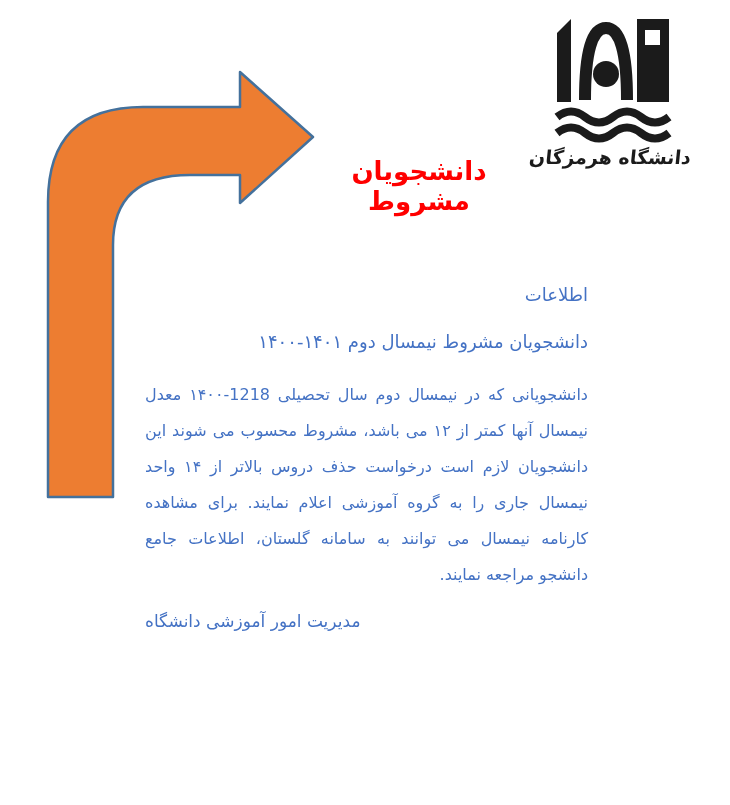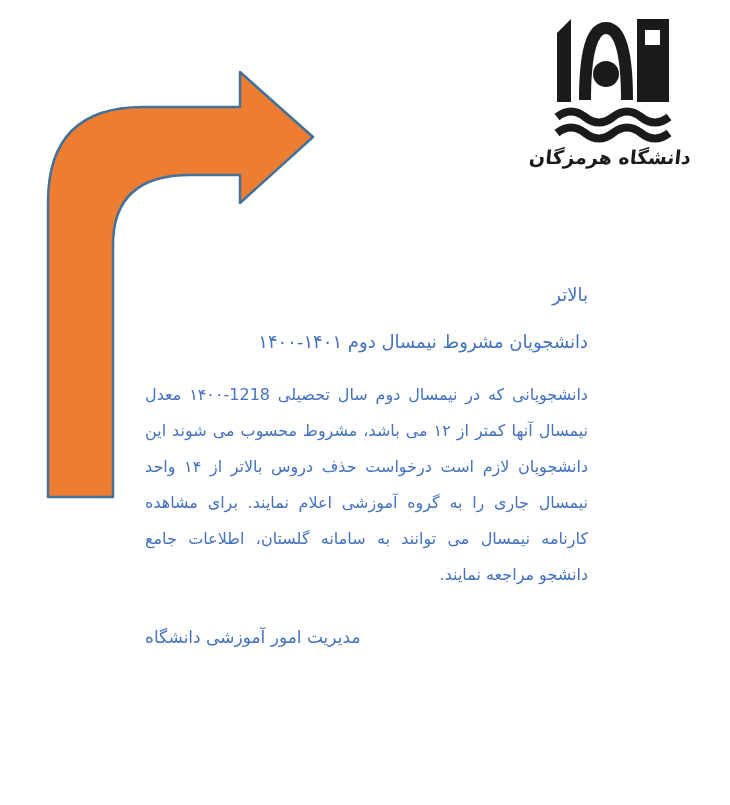--- a/index.html
+++ b/index.html
@@ -36,21 +36,21 @@
     position:absolute;left:145px;width:443px;direction:rtl;
     color:var(--notice-blue);
   }
   .notice-title{top:284px;font-size:18px;text-align:right;padding-left:0;}
   .notice-title span{display:inline-block;margin-right:-130px;transform:translateX(-130px);}
   .notice-subtitle{top:331px;font-size:18px;}
   .notice-paragraph{
     top:377px;font-size:16px;line-height:36px;
     text-align:justify;text-justify:inter-word;
   }
-  .notice-signature{top:611px;font-size:17px;text-align:left;margin-top:16px;}
+  .notice-signature{top:611px;font-size:17px;text-align:left;}
 </style>
 </head>
 <body>
 
 <div class="page">
 
   <svg class="arrow-layer" viewBox="0 0 730 805" aria-hidden="true">
     <path d="M 48 497
              L 48 202
              Q 48 107 143 107
@@ -58,41 +58,42 @@
              L 240 72
              L 313 137
              L 240 203
              L 240 175
              L 190 175
              Q 113 175 113 245
              L 113 497
              Z" style="fill:var(--accent-orange);stroke:var(--arrow-outline);stroke-width:2.5;stroke-linejoin:round;"></path>
   </svg>
 
+  <div class="banner">دانشجویان مشروط</div>
 
   <div class="logo">
     <svg width="120" height="126" viewBox="0 0 120 126" aria-hidden="true">
       <g style="fill:var(--logo-black);">
 
         <path d="M4,84 V15 L18,1 V84 Z"></path>
 
         <path fill-rule="evenodd" d="M84,84 V1 H116 V84 Z M92,12 H107 V27 H92 Z"></path>
 
         <path d="M32,82 Q32,10 53,10 Q74,10 74,82" style="fill:none;stroke:var(--logo-black);stroke-width:12;"></path>
 
         <circle cx="53" cy="56" r="13"></circle>
 
         <path d="M4,99 q14,-11 28,0 t28,0 t28,0 t28,0" style="fill:none;stroke:var(--logo-black);stroke-width:8;"></path>
         <path d="M4,115 q14,-11 28,0 t28,0 t28,0 t28,0" style="fill:none;stroke:var(--logo-black);stroke-width:8;"></path>
       </g>
     </svg>
     <div class="logo-name">دانشگاه هرمزگان</div>
   </div>
 
-  <div class="txt notice-title"><span>بالاتر</span></div>
+  <div class="txt notice-title"><span>اطلاعات</span></div>
 
   <div class="txt notice-subtitle">دانشجویان مشروط نیمسال دوم ۱۴۰۱-۱۴۰۰</div>
 
   <div class="txt notice-paragraph">دانشجویانی که در نیمسال دوم سال تحصیلی 1218-۱۴۰۰ معدل نیمسال آنها کمتر از ۱۲ می باشد، مشروط محسوب می شوند این دانشجویان لازم است درخواست حذف دروس بالاتر از ۱۴ واحد نیمسال جاری را به گروه آموزشی اعلام نمایند. برای مشاهده کارنامه نیمسال می توانند به سامانه گلستان، اطلاعات جامع دانشجو مراجعه نمایند.</div>
 
   <div class="txt notice-signature">مدیریت امور آموزشی دانشگاه</div>
 
 </div>
 
 </body></html>

